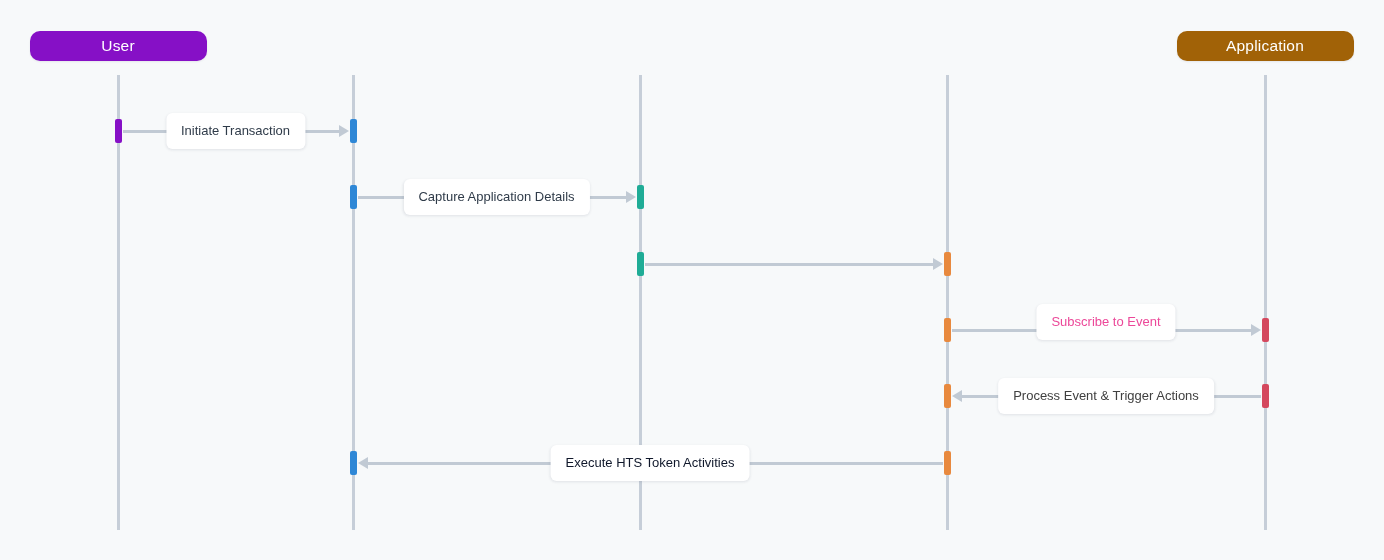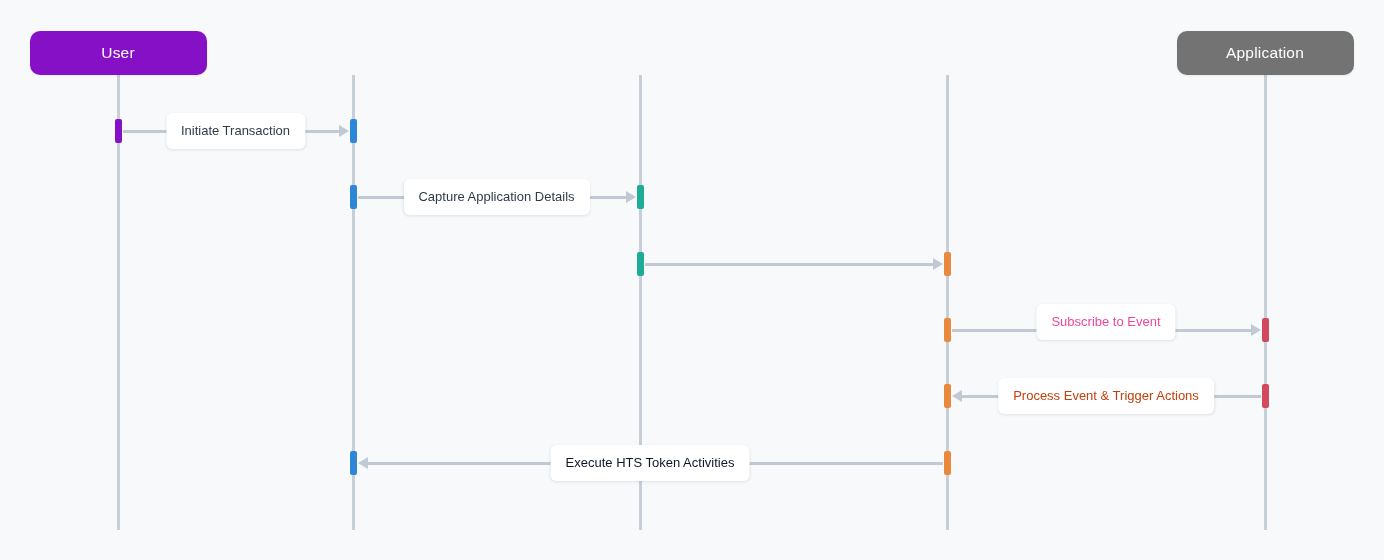--- a/index.html
+++ b/index.html
@@ -12,21 +12,21 @@
   }
   .canvas {
     position: relative;
     width: 1384px;
     height: 560px;
     background: #F7F9FA;
   }
   .actor-box {
     position: absolute;
     width: 177px;
-    height: 44px;
+    height: 30px;
     border-radius: 10px;
     display: flex;
     align-items: center;
     justify-content: center;
     color: #ffffff;
     font-size: 15.5px;
     font-weight: 500;
     letter-spacing: 0.2px;
     box-shadow: 0 1px 2px rgba(20,30,60,0.08);
     z-index: 5;
@@ -74,21 +74,21 @@
 </head>
 <body>
 
 <div class="canvas" id="diagram" style="background: rgb(247, 249, 250);">
     <div class="lifeline" style="left: 116.5px; top: 75px; height: 455px; background: rgb(198, 206, 216);"></div>
     <div class="lifeline" style="left: 351.5px; top: 75px; height: 455px; background: rgb(198, 206, 216);"></div>
     <div class="lifeline" style="left: 638.5px; top: 75px; height: 455px; background: rgb(198, 206, 216);"></div>
     <div class="lifeline" style="left: 945.5px; top: 75px; height: 455px; background: rgb(198, 206, 216);"></div>
     <div class="lifeline" style="left: 1263.5px; top: 75px; height: 455px; background: rgb(198, 206, 216);"></div>
     <div class="actor-box" style="left: 29.5px; top: 31px; background: rgb(134, 16, 198);">User</div>
-    <div class="actor-box" style="left: 1176.5px; top: 31px; background: #737373;">Application</div>
+    <div class="actor-box" style="left: 1176.5px; top: 31px; background: #a16207;">Application</div>
     <div class="msg-line" style="left: 122.5px; top: 129.5px; width: 216px; margin-left: 0px; background: rgb(193, 202, 212);"></div>
     <div class="arrowhead" style="left: 338.5px; top: 125px; border-left: 10px solid rgb(193, 202, 212);"></div>
     <div class="activation-bar" style="left: 114.5px; top: 119px; background: rgb(134, 16, 198);"></div>
     <div class="activation-bar" style="left: 349.5px; top: 119px; background: rgb(46, 135, 214);"></div>
     <div class="msg-label" style="left: 235.5px; top: 131px; background: rgb(255, 255, 255); color: rgb(47, 59, 73);">Initiate Transaction</div>
     <div class="msg-line" style="left: 357.5px; top: 195.5px; width: 268px; margin-left: 0px; background: rgb(193, 202, 212);"></div>
     <div class="arrowhead" style="left: 625.5px; top: 191px; border-left: 10px solid rgb(193, 202, 212);"></div>
     <div class="activation-bar" style="left: 349.5px; top: 185px; background: rgb(46, 135, 214);"></div>
     <div class="activation-bar" style="left: 636.5px; top: 185px; background: rgb(31, 172, 150);"></div>
     <div class="msg-label" style="left: 496.5px; top: 197px; background: rgb(255, 255, 255); color: rgb(47, 59, 73);">Capture Application Details</div>
@@ -98,19 +98,19 @@
     <div class="activation-bar" style="left: 943.5px; top: 252px; background: rgb(232, 137, 62);"></div>
     <div class="msg-line" style="left: 951.5px; top: 328.5px; width: 299px; margin-left: 0px; background: rgb(193, 202, 212);"></div>
     <div class="arrowhead" style="left: 1250.5px; top: 324px; border-left: 10px solid rgb(193, 202, 212);"></div>
     <div class="activation-bar" style="left: 943.5px; top: 318px; background: rgb(232, 137, 62);"></div>
     <div class="activation-bar" style="left: 1261.5px; top: 318px; background: rgb(212, 72, 94);"></div>
     <div class="msg-label" style="left: 1106px; top: 322px; background: rgb(255, 255, 255); color: #ec4899;">Subscribe to Event</div>
     <div class="msg-line" style="left: 951.5px; top: 394.5px; width: 299px; margin-left: 10px; background: rgb(193, 202, 212);"></div>
     <div class="arrowhead" style="left: 951.5px; top: 390px; border-right: 10px solid rgb(193, 202, 212);"></div>
     <div class="activation-bar" style="left: 1261.5px; top: 384px; background: rgb(212, 72, 94);"></div>
     <div class="activation-bar" style="left: 943.5px; top: 384px; background: rgb(232, 137, 62);"></div>
-    <div class="msg-label" style="left: 1106px; top: 396px; background: rgb(255, 255, 255); color: #c2410c;">Process Event &amp; Trigger Actions</div>
+    <div class="msg-label" style="left: 1106px; top: 396px; background: rgb(255, 255, 255); color: #404040;">Process Event &amp; Trigger Actions</div>
     <div class="msg-line" style="left: 357.5px; top: 461.5px; width: 575px; margin-left: 10px; background: rgb(193, 202, 212);"></div>
     <div class="arrowhead" style="left: 357.5px; top: 457px; border-right: 10px solid rgb(193, 202, 212);"></div>
     <div class="activation-bar" style="left: 943.5px; top: 451px; background: rgb(232, 137, 62);"></div>
     <div class="activation-bar" style="left: 349.5px; top: 451px; background: rgb(46, 135, 214);"></div>
     <div class="msg-label" style="left: 650px; top: 463px; background: rgb(255, 255, 255); color: #0f172a;">Execute HTS Token Activities</div>
   </div>
 
 </body></html>

